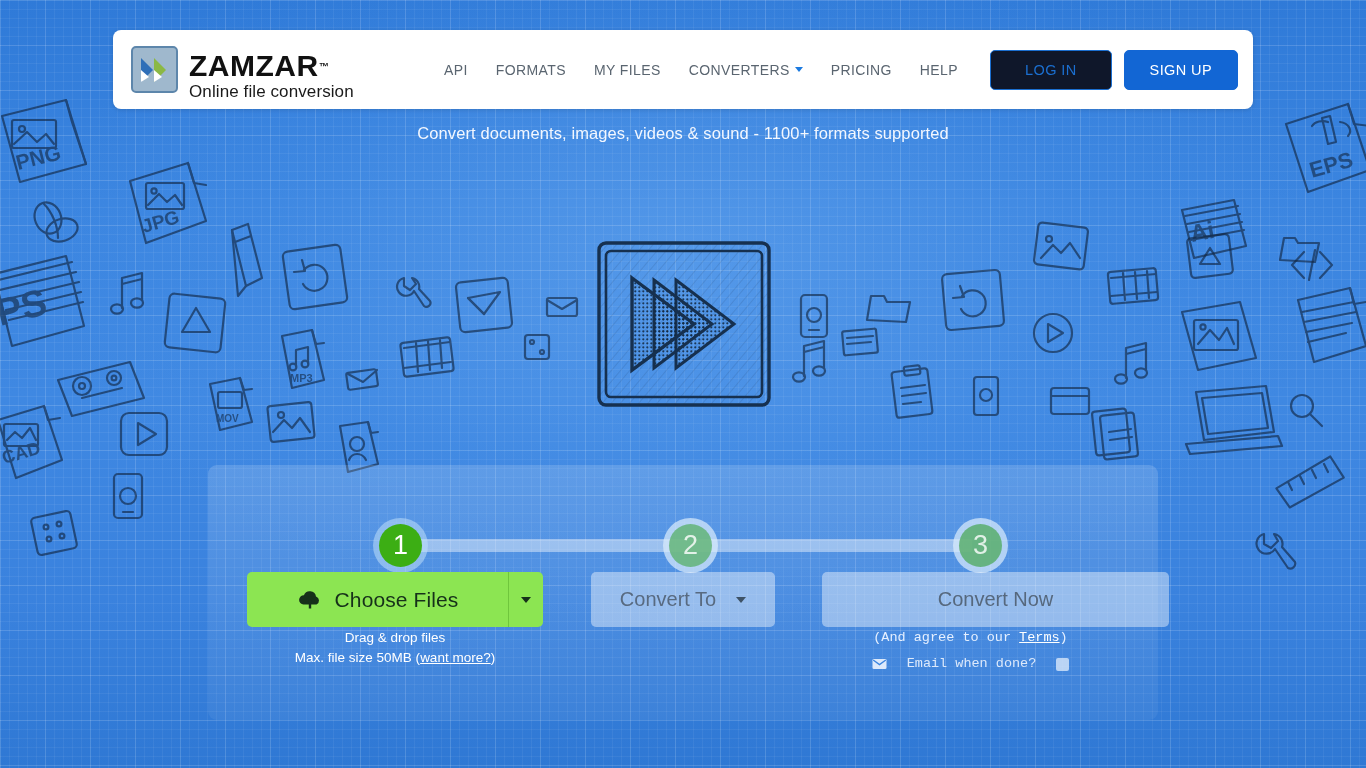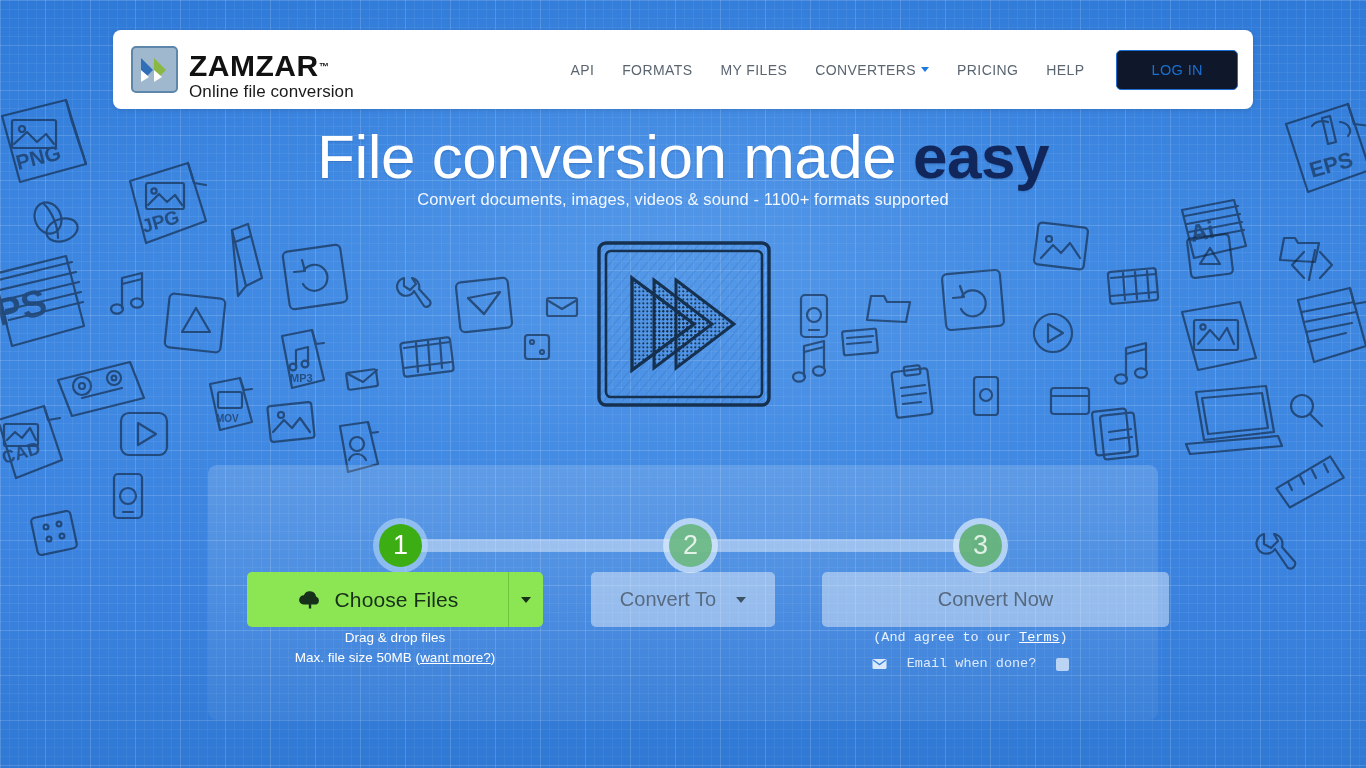--- a/index.html
+++ b/index.html
@@ -719,26 +719,26 @@
         </div>
       <div class="nav-item">
           <span>PRICING</span>
         </div>
       <div class="nav-item">
           <span>HELP</span>
         </div>
 
       <div id="auth">
         <button id="login-btn">LOG IN</button>
+        <button id="signup-btn">SIGN UP</button>
       </div>
     </nav>
   </div>
 
   <div id="hero">
-    <h1 id="headline"><span>File conversion made </span><span class="accent">easy</span></h1>
     <div id="subhead">Convert documents, images, videos &amp; sound - 1100+ formats supported</div>
   </div>
 
   <div id="hero-art">
     <svg width="180" height="172" viewBox="0 0 180 172">
       <defs>
         <pattern id="hatch" width="7" height="7" patternUnits="userSpaceOnUse" patternTransform="rotate(40)">
           <line x1="0" y1="0" x2="0" y2="7" stroke="#16304f" stroke-width="1.5" opacity="0.5"></line>
         </pattern>
         <pattern id="dots" width="4" height="4" patternUnits="userSpaceOnUse">

